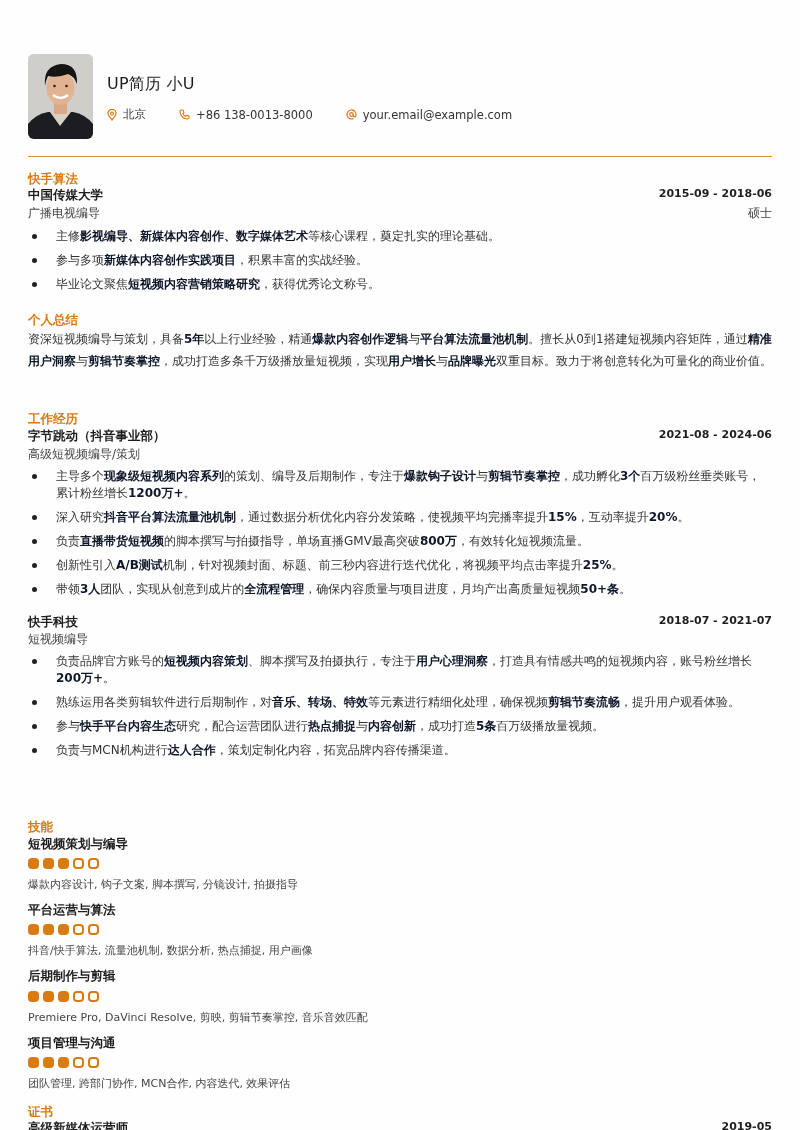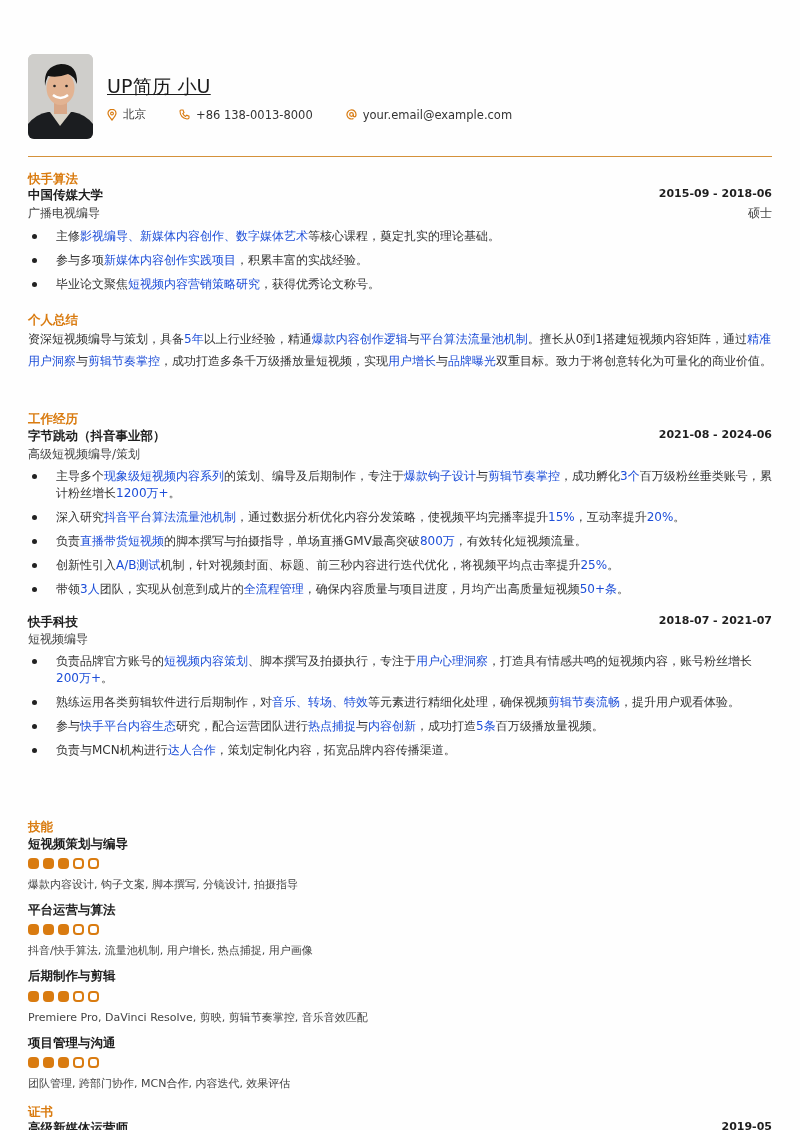--- a/index.html
+++ b/index.html
@@ -2,37 +2,37 @@
 <html><head>
 <meta charset="utf-8">
 <style>
   * { box-sizing: border-box; margin: 0; padding: 0; }
   html, body { width: 800px; height: 1130px; overflow: hidden; background: #fefefe; }
   body { font-family: "DejaVu Sans", "Liberation Sans", sans-serif; color: #222; position: relative; }
   .page { position: absolute; left: 28px; top: 0; width: 744px; }
 
   .header { position: absolute; top: 54px; left: 0; height: 86px; width: 744px; }
   .photo { position: absolute; left: 0; top: 0; width: 65px; height: 85px; border-radius: 6px; overflow: hidden; background: #cfcfcd; }
-  .name { position: absolute; left: 79px; top: 20px; font-size: 19px; font-weight: 500; color: #1c1c1c; letter-spacing: 0.2px; text-decoration: underline; }
+  .name { position: absolute; left: 79px; top: 20px; font-size: 16px; font-weight: 500; color: #1c1c1c; letter-spacing: 0.2px; }
   .contacts { position: absolute; left: 79px; top: 53px; display: flex; align-items: center; font-size: 11.5px; color: #333; gap: 24px; }
   .contact { display: flex; align-items: center; margin-right: 9px; }
   .contact svg { margin-right: 6px; }
 
   .rule { position: absolute; left: 0; top: 156px; width: 744px; height: 1px; background: #d4913a; }
 
   .section-title { position: absolute; left: 0; font-size: 12.5px; font-weight: bold; color: #d97b10; }
   .row { position: absolute; left: 0; width: 744px; display: flex; justify-content: space-between; font-size: 12.5px; }
   .org { font-weight: bold; color: #1e1e1e; }
   .date { font-weight: bold; color: #1e1e1e; font-size: 11px; }
   .sub { position: absolute; left: 0; width: 744px; display: flex; justify-content: space-between; font-size: 12px; color: #444; }
 
   ul.bullets { position: absolute; left: 0; width: 744px; list-style: none; font-size: 12px; color: #333; }
   ul.bullets li { position: relative; padding-left: 28px; line-height: 17px; margin-bottom: 7px; }
   ul.bullets li::before { content: ""; position: absolute; left: 4px; top: 6px; width: 5px; height: 5px; border-radius: 50%; background: #222; }
-  b { font-weight: normal; color: #1d4ed8; }
+  b { font-weight: bold; color: #0f172a; }
 
   .para { position: absolute; left: 0; width: 744px; font-size: 12px; color: #333; line-height: 22px; }
 
   .skill-name { position: absolute; left: 0; font-size: 12.5px; font-weight: bold; color: #1e1e1e; }
   .dots { position: absolute; left: 0; display: flex; }
   .dot { width: 11px; height: 11px; border-radius: 4px; margin-right: 4px; }
   .dot.full { background: #d97b10; }
   .dot.empty { border: 2px solid #d97b10; background: #fff; }
   .skill-tags { position: absolute; left: 0; font-size: 11px; color: #444; }
 </style>
@@ -144,21 +144,21 @@
   <div class="skill-tags" style="top:877px;">爆款内容设计, 钩子文案, 脚本撰写, 分镜设计, 拍摄指导</div>
 
   <div class="skill-name" style="top:902px;">平台运营与算法</div>
   <div class="dots" style="top:924px;">
       <span class="dot full"></span>
       <span class="dot full"></span>
       <span class="dot full"></span>
       <span class="dot empty"></span>
       <span class="dot empty"></span>
     </div>
-  <div class="skill-tags" style="top:943px;">抖音/快手算法, 流量池机制, 用户增长, 热点捕捉, 用户画像</div>
+  <div class="skill-tags" style="top:943px;">抖音/快手算法, 流量池机制, 数据分析, 热点捕捉, 用户画像</div>
 
   <div class="skill-name" style="top:968px;">后期制作与剪辑</div>
   <div class="dots" style="top:991px;">
       <span class="dot full"></span>
       <span class="dot full"></span>
       <span class="dot full"></span>
       <span class="dot empty"></span>
       <span class="dot empty"></span>
     </div>
   <div class="skill-tags" style="top:1010px;">Premiere Pro, DaVinci Resolve, 剪映, 剪辑节奏掌控, 音乐音效匹配</div>

